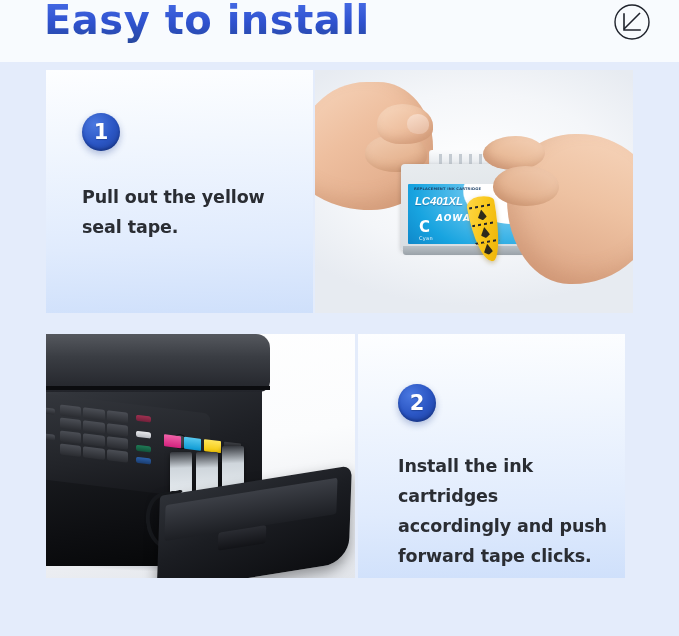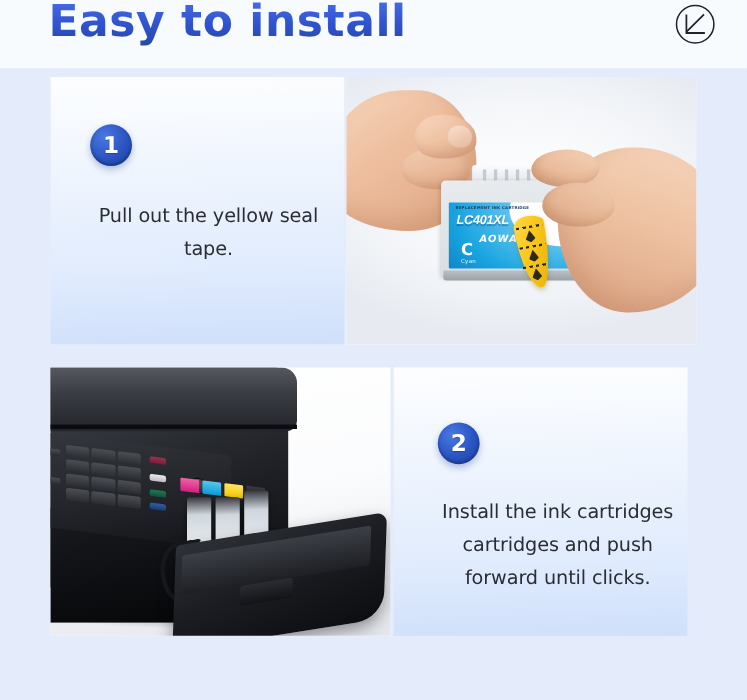--- a/index.html
+++ b/index.html
@@ -81,23 +81,22 @@
   }
   #badge-1 { left: 36px; top: 43px; }
   #badge-2 { left: 40px; top: 50px; }
 
   .step-text {
     position: absolute;
     font-size: 17.5px;
     line-height: 30px;
     color: #2a2d33;
     font-family: "DejaVu Sans", sans-serif;
-    font-weight: 400;
+    font-weight: 700;
     letter-spacing: -0.1px;
-    text-align: center;
   }
   #text-1 { left: 36px; top: 112px; width: 215px; }
   #text-2 { left: 40px; top: 117px; width: 218px; }
 
   
   .photo {
     position: absolute;
     top: 0;
     height: 100%;
     overflow: hidden;
@@ -529,15 +528,15 @@
       <div class="pr-hinge"></div>
       <div class="pr-door">
         <div class="pr-door-lip"></div>
         <div class="pr-door-notch"></div>
       </div>
     </div>
   </div>
 
   <div class="text-card" id="card-2">
     <div class="step-badge" id="badge-2">2</div>
-    <div class="step-text" id="text-2">Install the ink cartridges cartridges and push forward until clicks.</div>
+    <div class="step-text" id="text-2">Install the ink cartridges accordingly and push forward tape clicks.</div>
   </div>
 </div>
 
 </body></html>

